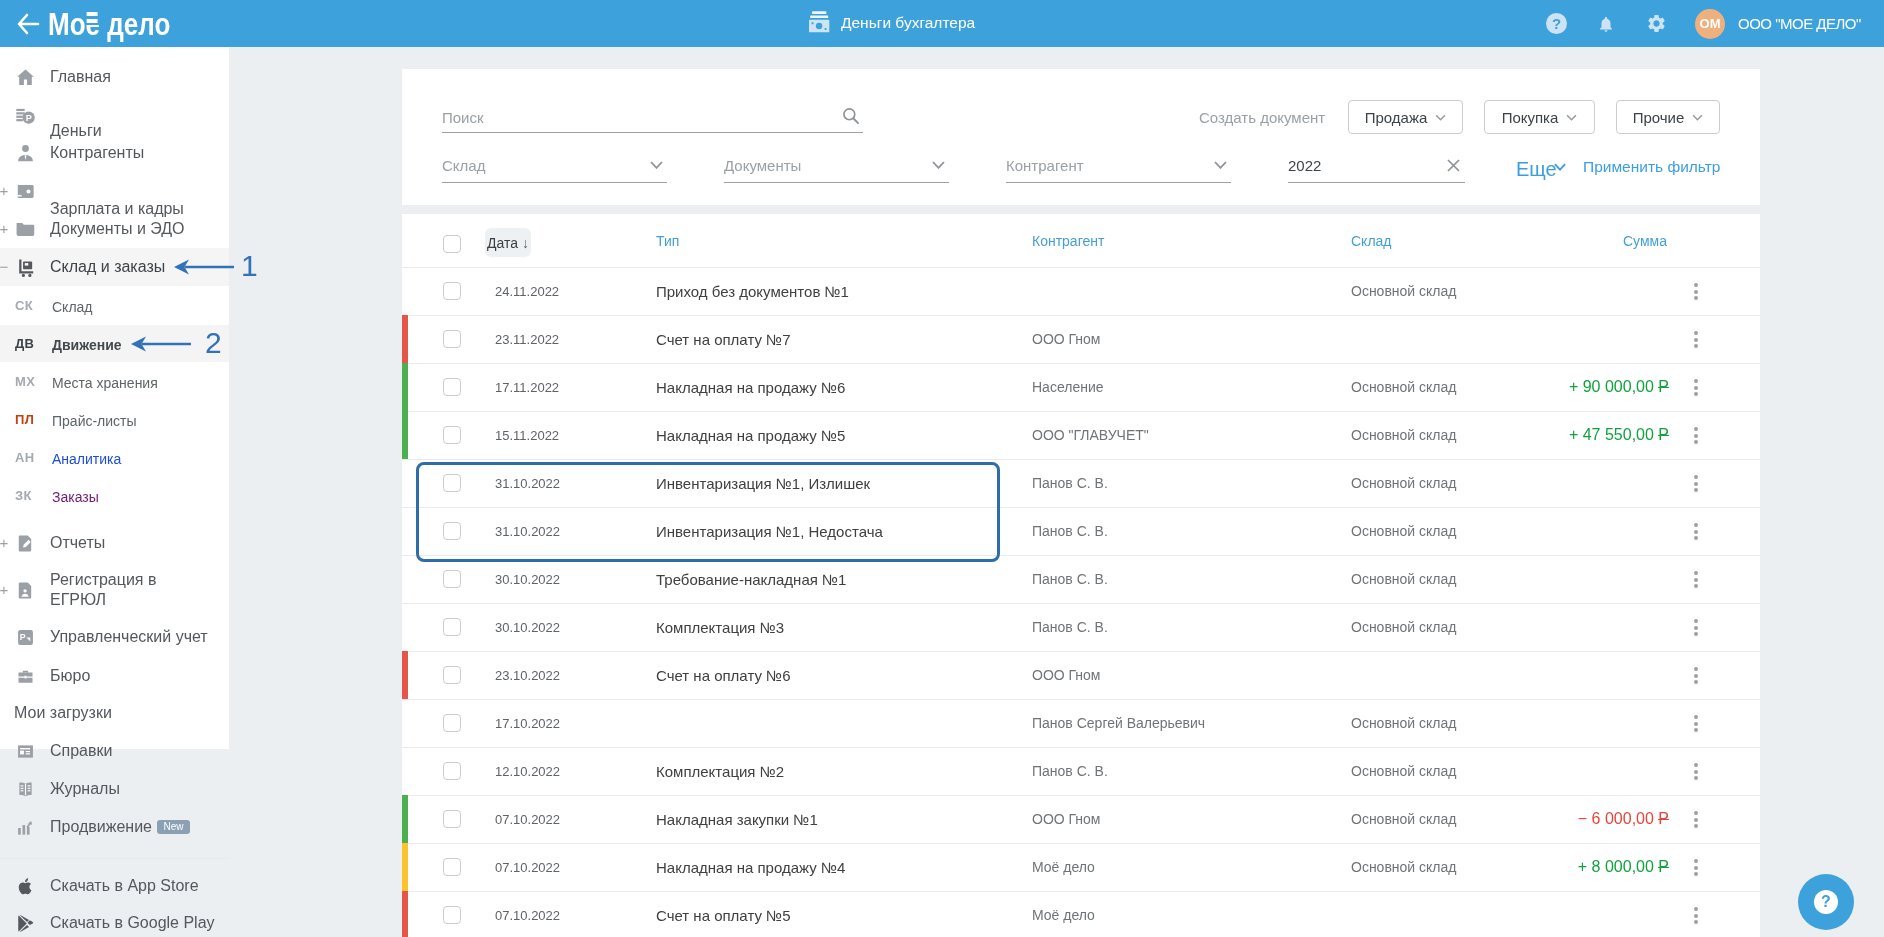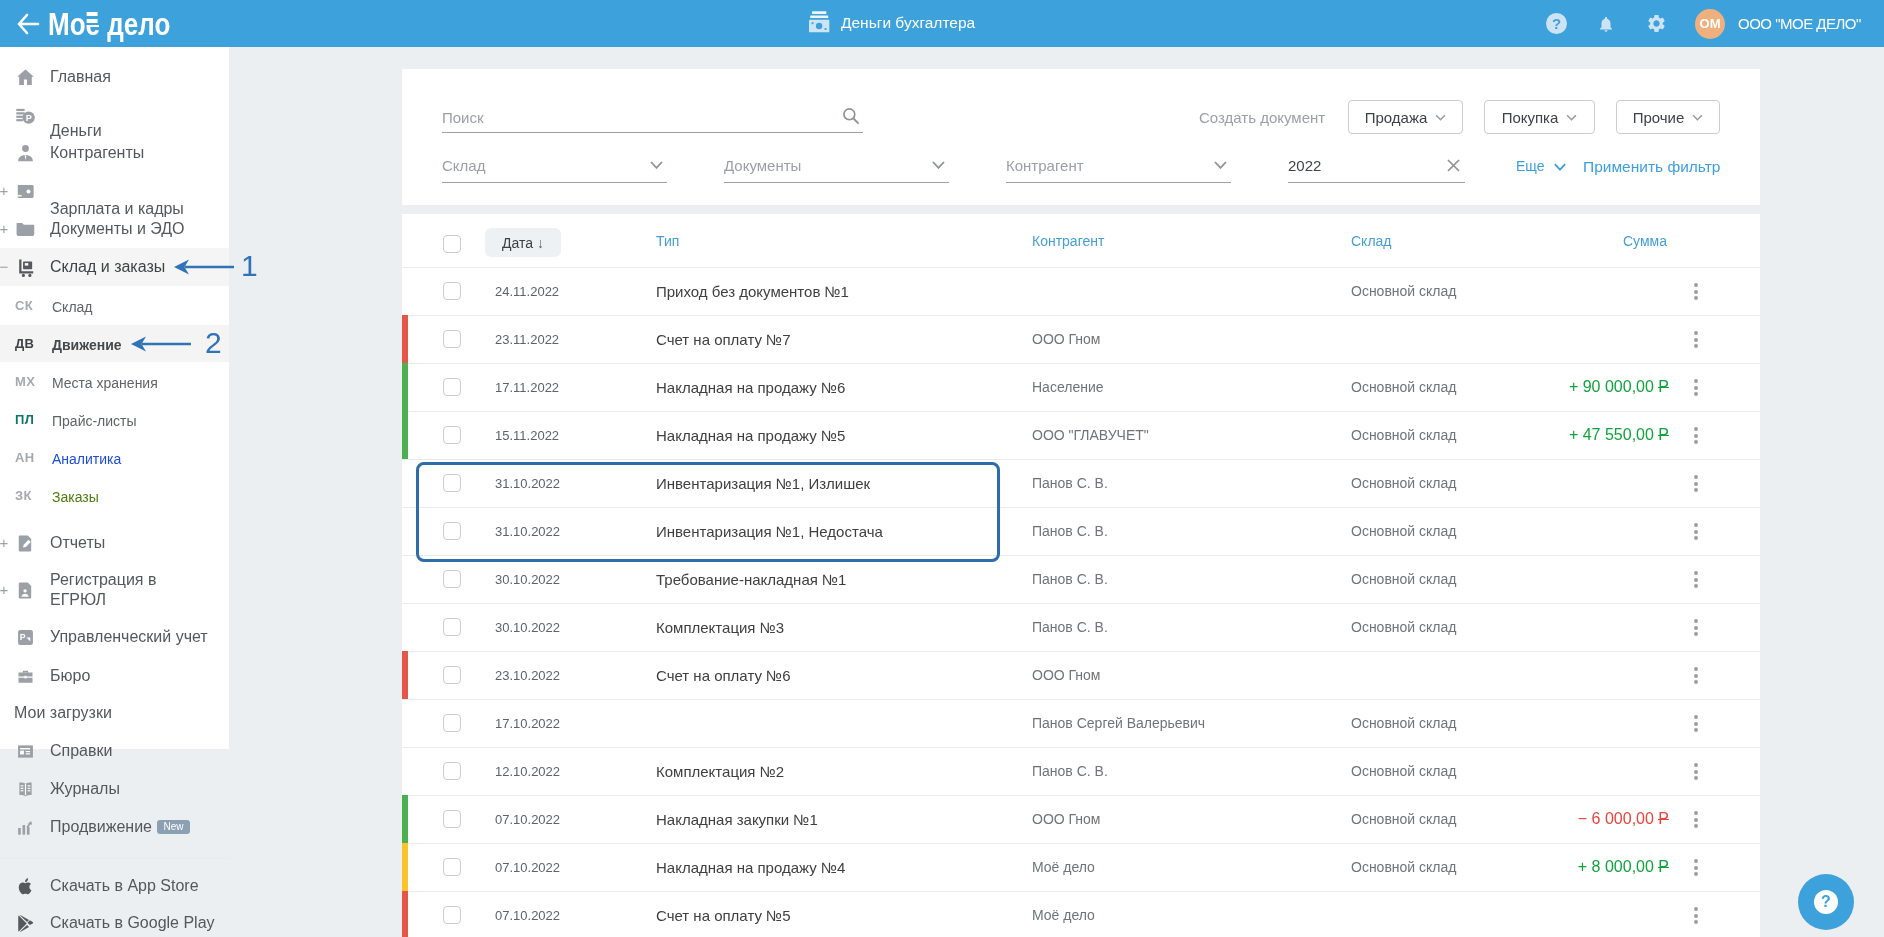--- a/index.html
+++ b/index.html
@@ -106,26 +106,26 @@
         </g>
         <rect x="11.2" y="7" width="4" height="2.8" fill="#fff"></rect>
       </svg></div>
 <div class="ml" style="top:210px;color:#3f4348;">Склад и заказы</div>
 <div class="sa" style="top:250px;color:#a4aab0">СК</div>
 <div class="sl" style="top:250px;color:#5f6468;font-weight:normal">Склад</div>
 <div class="sa" style="top:288px;color:#3e4347">ДВ</div>
 <div class="sl" style="top:288px;color:#43484d;font-weight:bold">Движение</div>
 <div class="sa" style="top:326px;color:#a4aab0">МХ</div>
 <div class="sl" style="top:326px;color:#5f6468;font-weight:normal">Места хранения</div>
-<div class="sa" style="top:364px;color:#0f766e">ПЛ</div>
+<div class="sa" style="top:364px;color:#c2410c">ПЛ</div>
 <div class="sl" style="top:364px;color:#5f6468;font-weight:normal">Прайс-листы</div>
 <div class="sa" style="top:402px;color:#a4aab0">АН</div>
 <div class="sl" style="top:402px;color:#1d4ed8;font-weight:normal">Аналитика</div>
 <div class="sa" style="top:440px;color:#a4aab0">ЗК</div>
-<div class="sl" style="top:440px;color:#4d7c0f;font-weight:normal">Заказы</div>
+<div class="sl" style="top:440px;color:#701a75;font-weight:normal">Заказы</div>
 <div class="plus" style="top:488px">+</div>
 <div class="mi" style="left:15px;top:486px"><svg width="21" height="21" viewBox="0 0 24 24">
         <path fill="#9aa0a5" d="M5.5 2.8h9l4 4V20a1.2 1.2 0 0 1-1.2 1.2H5.5A1.2 1.2 0 0 1 4.3 20V4a1.2 1.2 0 0 1 1.2-1.2z"></path>
         <path fill="#fff" d="m9.2 16.6.7-3.2 5.6-5.6 2.5 2.5-5.6 5.6z"></path>
       </svg></div>
 <div class="ml" style="top:486px;">Отчеты</div>
 <div class="plus" style="top:535px">+</div>
 <div class="mi" style="left:15px;top:533px"><svg width="21" height="21" viewBox="0 0 24 24">
         <path fill="#9aa0a5" d="M5.5 2.8h9l4 4V20a1.2 1.2 0 0 1-1.2 1.2H5.5A1.2 1.2 0 0 1 4.3 20V4a1.2 1.2 0 0 1 1.2-1.2z"></path>
         <g fill="#fff">
@@ -222,30 +222,30 @@
   <div class="flabel" style="left:604px;top:88px">Контрагент</div>
   <div class="uline" style="left:604px;top:113px;width:225px"></div>
   <svg class="abs" style="left:812px;top:92px" width="13" height="8" viewBox="0 0 13 8">
       <path d="M1 1 6.5 6.8 12 1" stroke="#8d9298" stroke-width="1.8" fill="none"></path>
     </svg>
   <div class="flabel" style="left:886px;top:88px;color:#3f4449">2022</div>
   <div class="uline" style="left:886px;top:113px;width:177px"></div>
   <svg class="abs" style="left:1044px;top:89px" width="15" height="15" viewBox="0 0 15 15">
       <path d="M2 2 13 13 M13 2 2 13" stroke="#8d9298" stroke-width="1.7"></path>
     </svg>
-  <div class="abs blue" style="left:1114px;top:89px;font-size:14px">Еще</div>
+  <div class="abs blue" style="left:1114px;top:89px;font-size:20px">Еще</div>
   <svg class="abs" style="left:1152px;top:94px" width="12" height="8" viewBox="0 0 13 8">
       <path d="M1 1 6.5 6.8 12 1" stroke="#3b9fdd" stroke-width="2" fill="none"></path>
     </svg>
   <div class="abs blue" style="left:1181px;top:89px;font-size:15.5px">Применить фильтр</div>
 </div>
 
 <div id="tcard">
   <div class="cb" style="left:41px;top:21px"></div>
-  <div class="abs" style="left:83px;top:14px;width:76px;height:29px;background:#eef1f4;border-radius:6px;display:flex;align-items:center;justify-content:center;font-size:14px;color:#3c4043">Дата <span style="color:#5f6368;font-size:14px;margin-left:4px">↓</span></div>
+  <div class="abs" style="left:83px;top:14px;width:46px;height:29px;background:#eef1f4;border-radius:6px;display:flex;align-items:center;justify-content:center;font-size:14px;color:#3c4043">Дата <span style="color:#5f6368;font-size:14px;margin-left:4px">↓</span></div>
   <div class="hdr" style="left:254px">Тип</div>
   <div class="hdr" style="left:630px">Контрагент</div>
   <div class="hdr" style="left:949px">Склад</div>
   <div class="hdr" style="left:1221px">Сумма</div>
 <div class="rowline" style="top:53px"></div>
     <div class="cb" style="left:41px;top:68px"></div>
     <div class="ct dt" style="left:93px;top:53px">24.11.2022</div>
     <div class="ct tp" style="left:254px;top:53px">Приход без документов №1</div>
     <div class="ct co" style="left:949px;top:53px">Основной склад</div>
     <div class="dots" style="left:1292px;top:69px">

